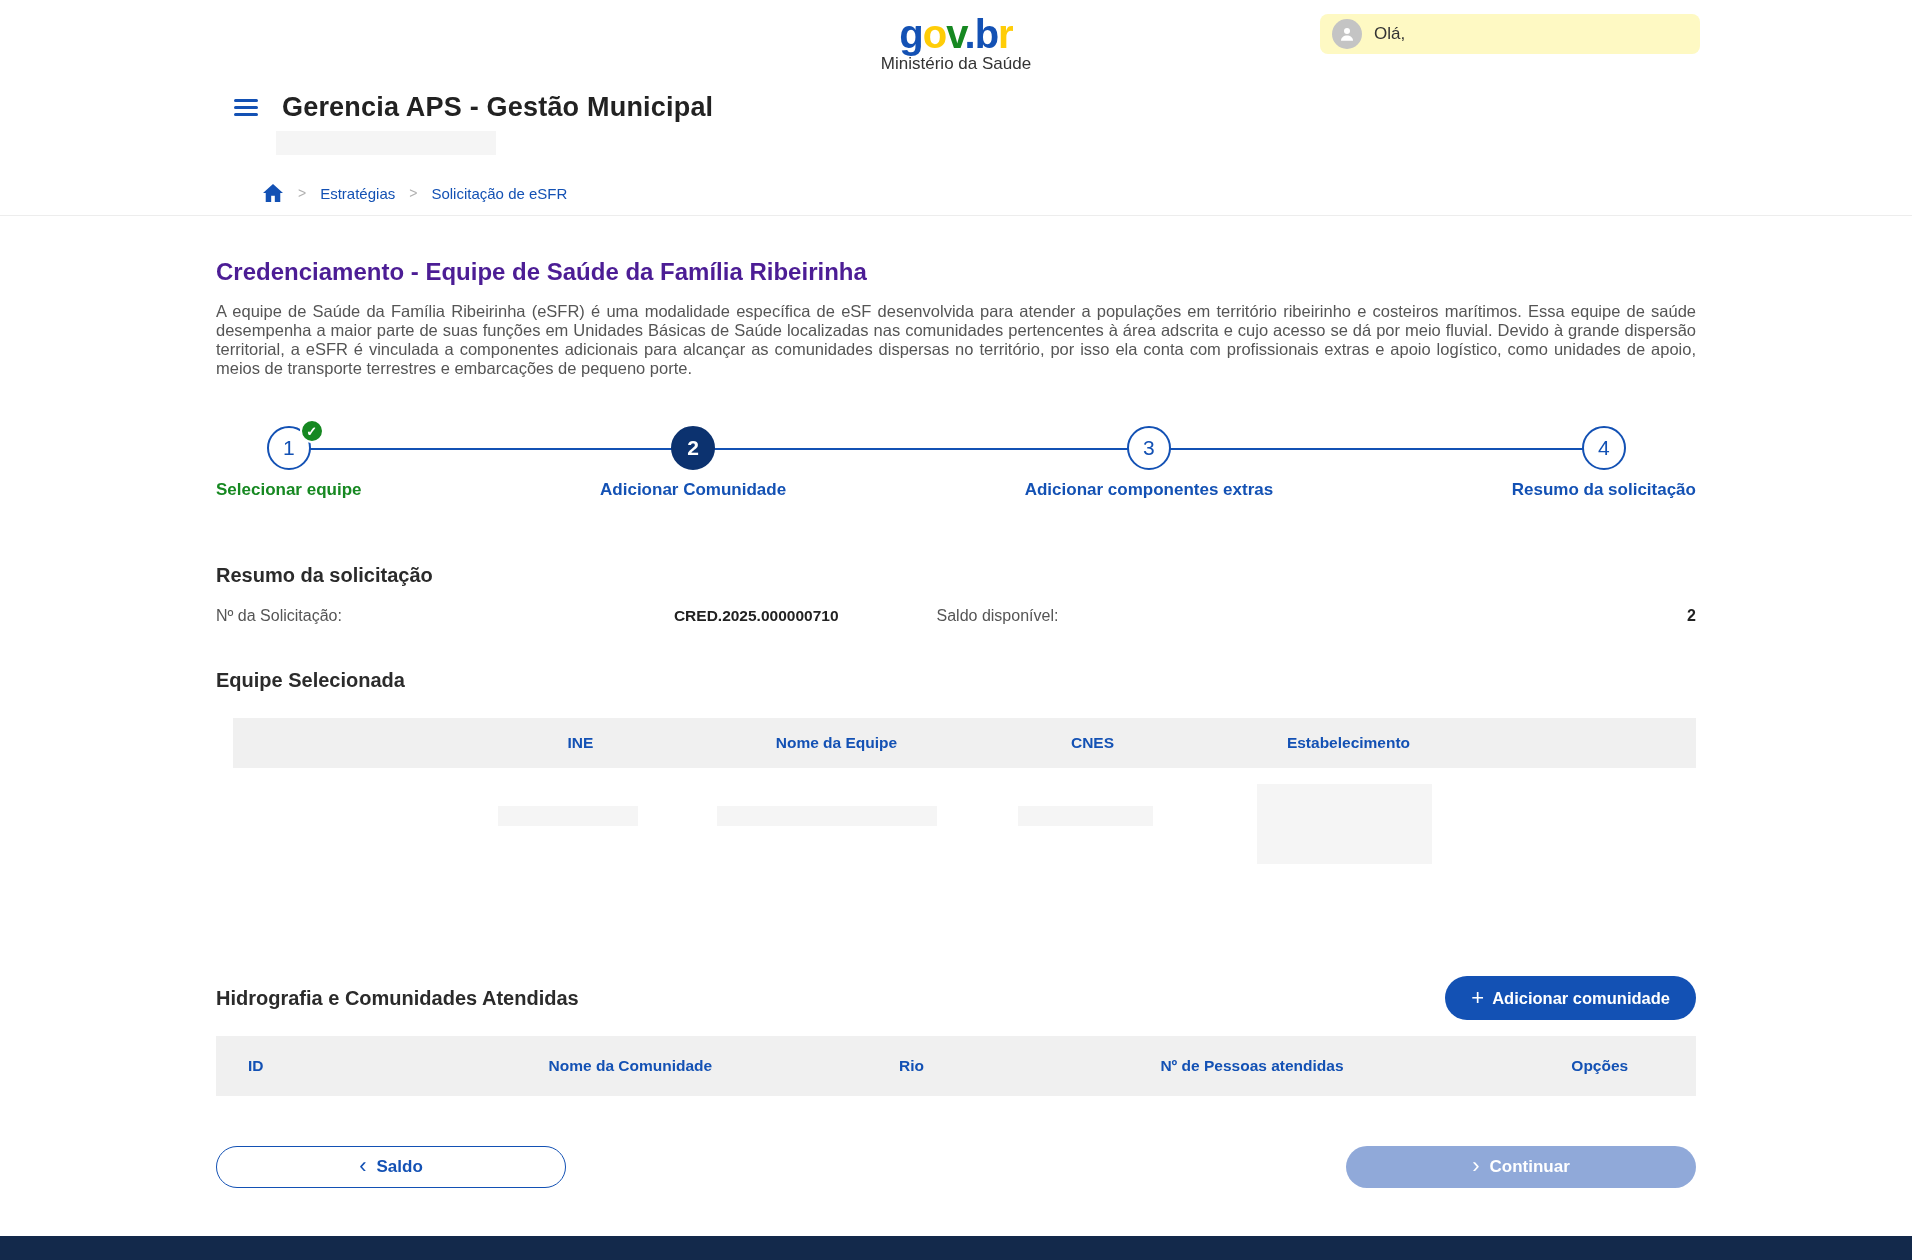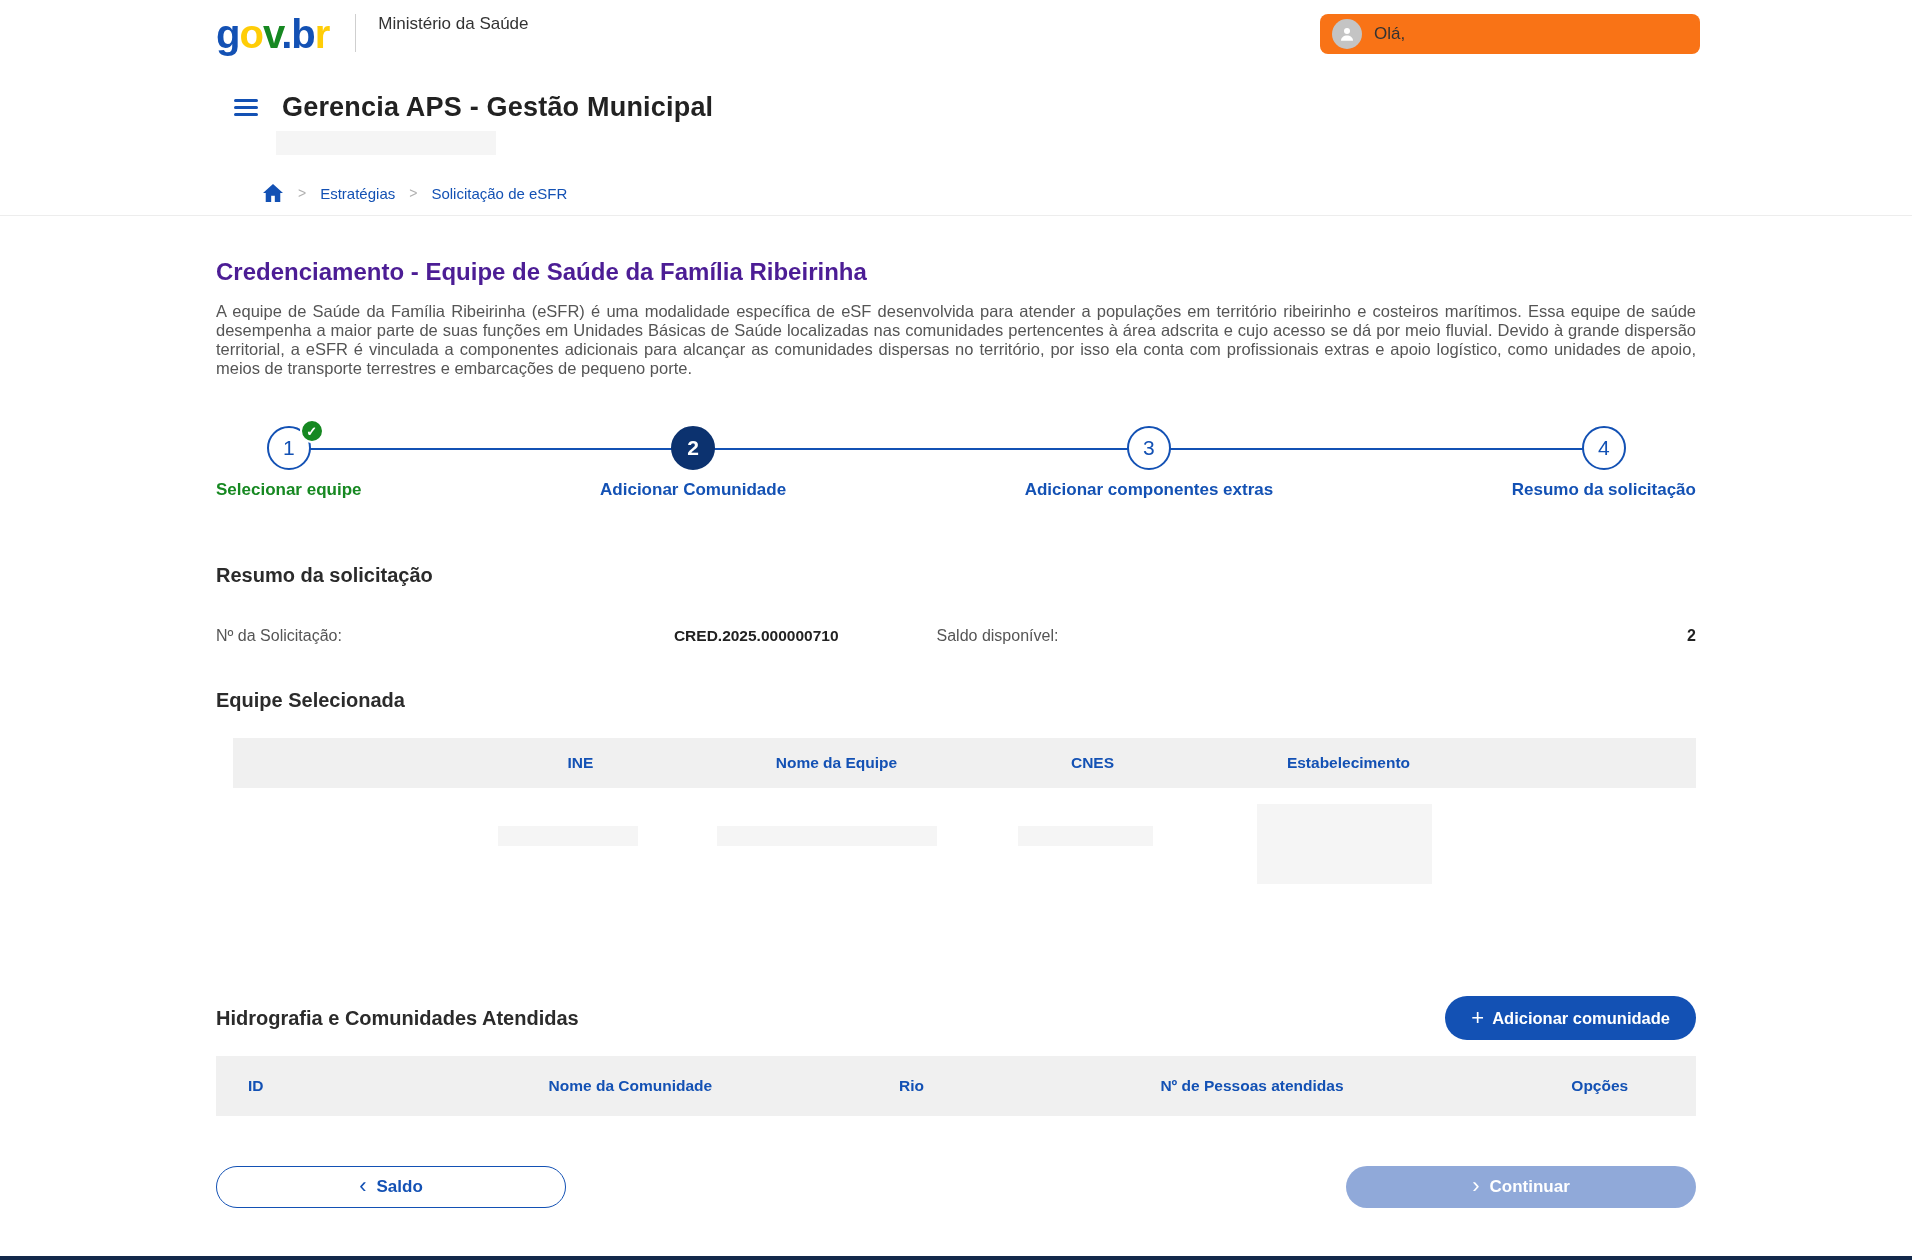--- a/index.html
+++ b/index.html
@@ -1,27 +1,27 @@
 <!DOCTYPE html>
 <html lang="pt-BR"><head>
 <meta charset="utf-8">
 <style>
   * { margin:0; padding:0; box-sizing:border-box; }
   html,body { width:1912px; height:1260px; background:#ffffff;
     font-family:"Liberation Sans", sans-serif; color:#333; overflow:hidden; }
 
   
   .header { background:#fff; border-bottom:1px solid #ededed; padding:14px 216px 0 216px; position:relative; }
-  .header-top { display:flex; height:46px; }
+  .header-top { display:flex; align-items:center; height:46px;flex-direction:column; }
   .logo { font-size:40px; font-weight:bold; letter-spacing:-1px; line-height:1; cursor:pointer; }
   .lg-blue { color:#1351B4; } .lg-yellow { color:#FFCD07; } .lg-green { color:#168821; }
   .v-divider { width:1px; height:38px; background:#cfcfcf; margin:0 22px 0 26px; }
   .ministry { font-size:17px; color:#333; }
   .user-pill { position:absolute; top:14px; right:212px; width:380px; height:40px;
-    background:#f97316; border-radius:8px; display:flex; align-items:center; padding:0 12px; cursor:pointer; }
+    background:#fef9c3; border-radius:8px; display:flex; align-items:center; padding:0 12px; cursor:pointer; }
   .avatar { width:30px; height:30px; border-radius:50%; background:#c4c4c4; display:flex;
     align-items:center; justify-content:center; margin-right:12px; flex:none; }
   .user-pill .greet { font-size:17px; color:#333; }
 
   .title-row { display:flex; align-items:center; margin-top:32px; }
   .hamburger { width:24px; display:flex; flex-direction:column; gap:4px; cursor:pointer; margin-left:18px; }
   .hamburger span { display:block; height:3px; background:#1351B4; border-radius:2px; }
   .title-row h1 { font-size:27px; font-weight:bold; color:#222; margin-left:24px; letter-spacing:0.2px; }
   .redact-bar { width:220px; height:24px; background:#f5f5f5; margin:8px 0 0 60px; }
 
@@ -45,21 +45,21 @@
   .step.active .circle { background:#0C326F; border-color:#0C326F; color:#fff; font-weight:bold; }
   .badge { position:absolute; top:-7px; right:-13px; width:24px; height:24px; border-radius:50%;
     background:#168821; border:2px solid #fff; color:#fff; font-size:13px; font-weight:bold;
     display:flex; align-items:center; justify-content:center; }
   .step-label { margin-top:10px; font-size:17px; font-weight:600; color:#1351B4; white-space:nowrap; }
   .step.completed .step-label { color:#168821; }
 
   
   .section-h { font-size:20px; font-weight:bold; color:#2b2b2b; }
   .summary-h { margin-top:64px; }
-  .summary-row { display:flex; align-items:flex-end; margin-top:40px; font-size:16px; color:#555; }
+  .summary-row { display:flex; align-items:flex-end; margin-top:20px; font-size:16px; color:#555; }
   .summary-row .lbl { }
   .req-val { font-weight:bold; color:#222; font-size:15.5px; margin-left:332px; }
   .saldo-lbl { margin-left:98px; }
   .saldo-val { margin-left:auto; font-weight:bold; color:#222; font-size:16px; }
 
   
   .team-h { margin-top:44px; }
   .tbl { width:100%; }
   .tbl-head { display:grid; background:#f0f0f0; align-items:center; }
   .tbl-head .th { font-size:15.5px; font-weight:bold; color:#1351B4; text-align:center; }

